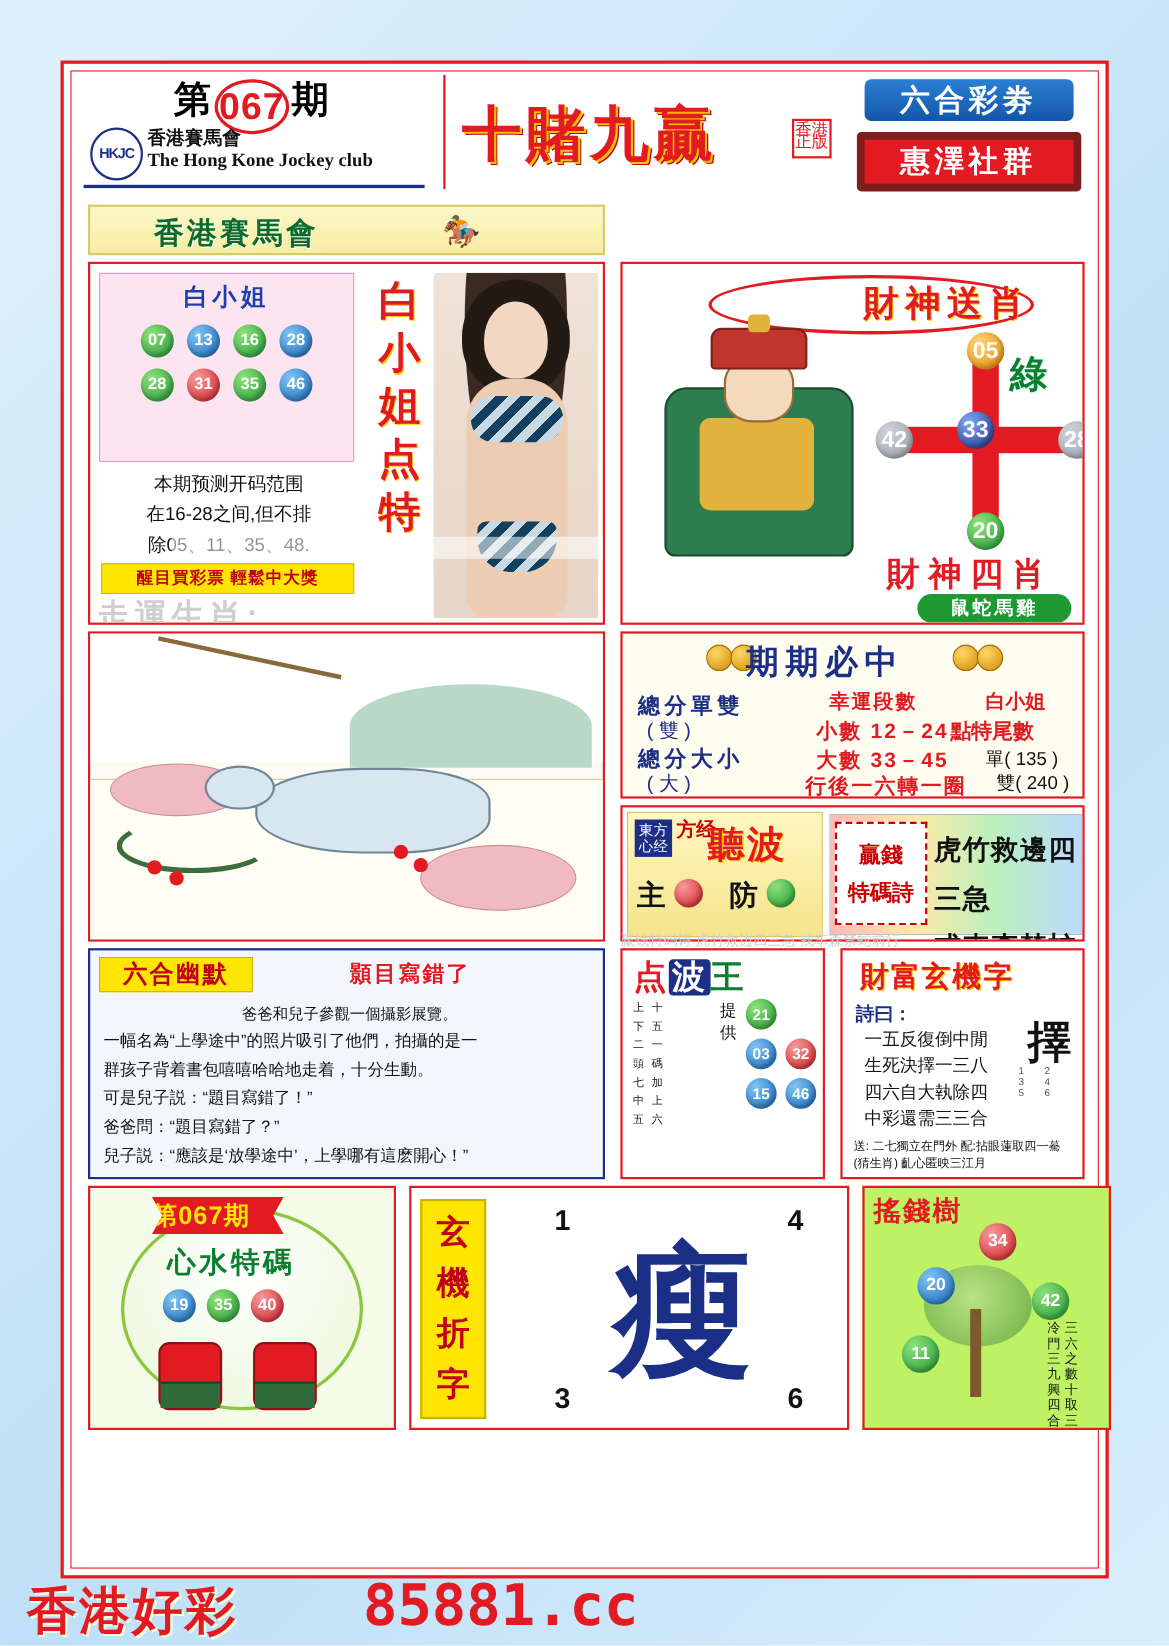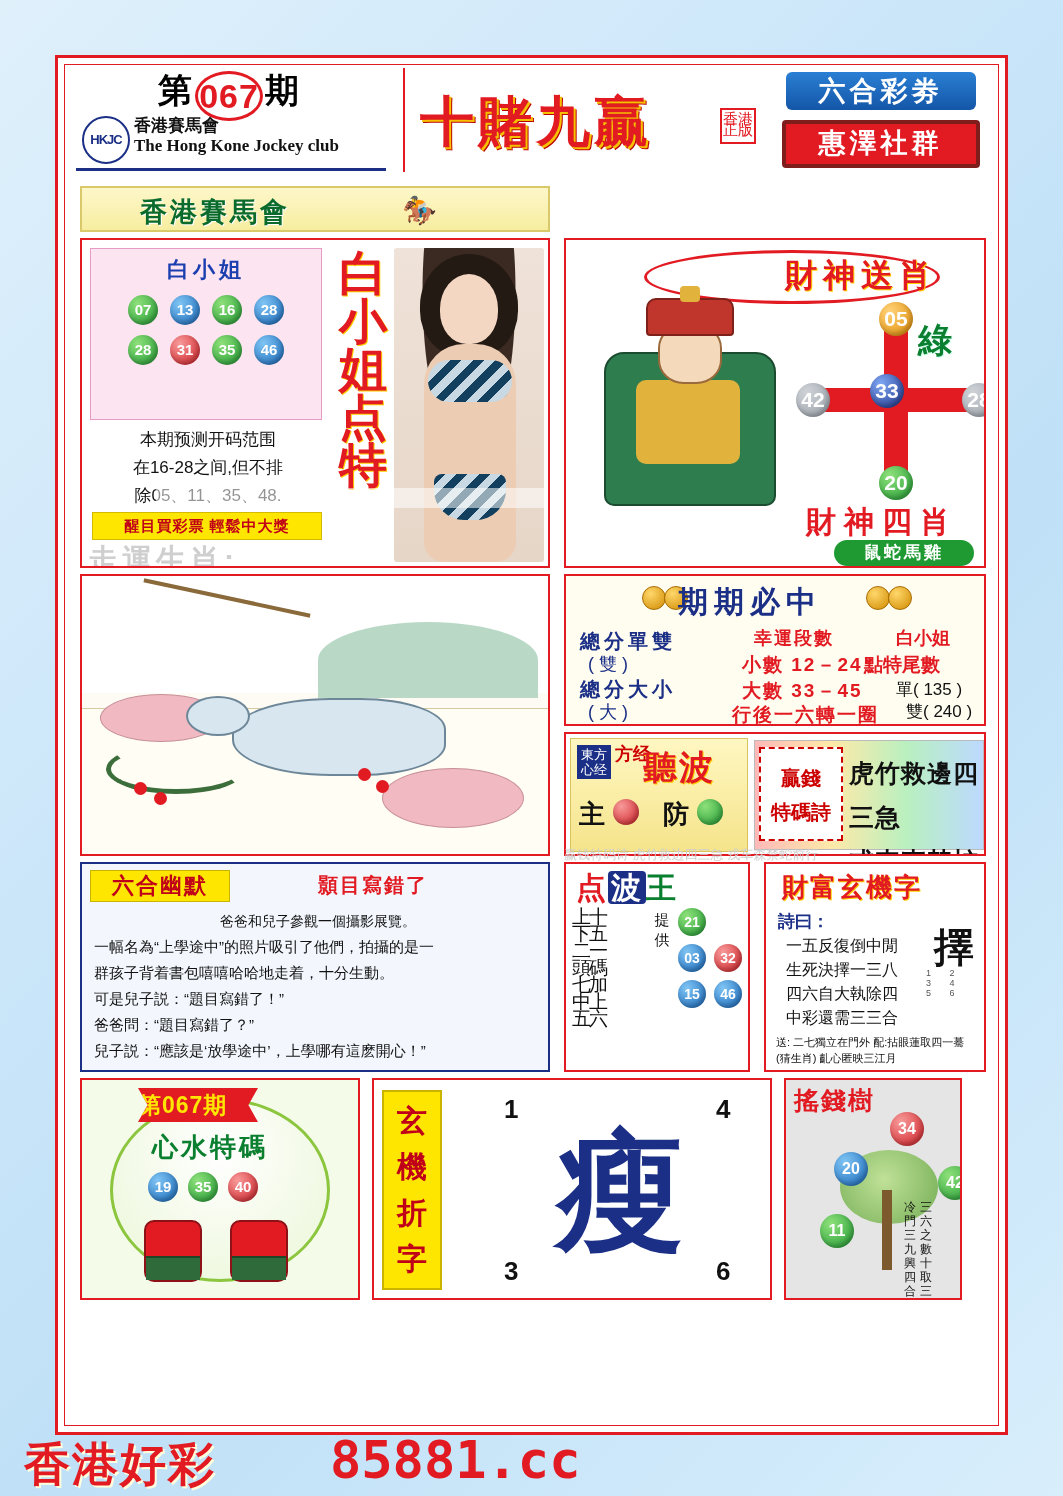--- a/index.html
+++ b/index.html
@@ -34,21 +34,21 @@
     font-size:54px;font-weight:bold;color:#e21a22;letter-spacing:4px;
     text-shadow:2px 2px 0 #f6c000, 3px 3px 0 #b00;
     font-family:"DejaVu Sans",sans-serif;line-height:96px;
   }
   .hk-stamp{position:absolute;left:300px;top:34px;width:36px;height:36px;border:2px solid #e21a22;color:#e21a22;
     font-size:15px;line-height:11px;padding:3px 0;box-sizing:border-box;text-align:center;}
 
   .hdr-right{position:absolute;left:700px;top:6px;width:225px;height:98px;}
   .blue-pill{width:190px;height:38px;margin:0 auto;background:linear-gradient(#2a7fd4,#1456a8);border-radius:6px;
     color:#fff;font-size:27px;font-weight:bold;text-align:center;line-height:38px;letter-spacing:4px;}
-  .red-pill{width:190px;height:40px;margin:10px auto 0;background:#e21a22;border:4px solid #7f1d1d;border-radius:4px;
+  .red-pill{width:190px;height:40px;margin:10px auto 0;background:#e21a22;border:7px solid #7f1d1d;border-radius:4px;
     color:#fff;font-size:27px;font-weight:bold;text-align:center;line-height:38px;letter-spacing:4px;}
 
   
   .body{position:absolute;left:22px;top:128px;width:906px;height:1238px;}
 
   .band{position:absolute;left:0;top:0;width:470px;height:46px;background:linear-gradient(#fdf7c9,#f7eda0);
     border:2px solid #d9c96a;box-sizing:border-box;}
   .band-title{position:absolute;left:58px;top:6px;font-size:27px;font-weight:bold;color:#0a6b2d;letter-spacing:3px;
     text-shadow:1px 1px 0 #fff;}
   .horse{position:absolute;left:320px;top:6px;font-size:28px;color:#5a3b18;}
@@ -62,21 +62,21 @@
   .ballrow{display:flex;justify-content:center;gap:12px;margin-top:10px;}
   .ball{width:30px;height:30px;border-radius:50%;color:#fff;font-size:15px;font-weight:bold;text-align:center;line-height:30px;
     box-shadow:inset -2px -3px 5px rgba(0,0,0,.25);}
   .b-green{background:radial-gradient(circle at 32% 28%,#8ee07a,#1f9a32);}
   .b-blue{background:radial-gradient(circle at 32% 28%,#7fc4f3,#1667bb);}
   .b-red{background:radial-gradient(circle at 32% 28%,#f79a9a,#d01c22);}
   .bai-txt{position:absolute;left:8px;top:186px;width:236px;font-size:17px;color:#111;line-height:28px;text-align:center;}
   .bai-yellow{position:absolute;left:10px;top:272px;width:228px;height:26px;background:#ffe600;border:1px solid #d3b900;
     color:#c00018;font-size:15px;font-weight:bold;text-align:center;line-height:26px;letter-spacing:1px;}
   .bai-ghost{position:absolute;left:6px;top:300px;font-size:30px;font-weight:bold;color:#cfcfcf;letter-spacing:4px;}
-  .bai-vert{position:absolute;left:252px;top:10px;width:58px;font-size:48px;font-weight:bold;color:#e21a22;
+  .bai-vert{position:absolute;left:252px;top:10px;width:58px;font-size:38px;font-weight:bold;color:#e21a22;
     line-height:48px;text-align:center;text-shadow:1px 1px 0 #fc0;}
   .lady{position:absolute;left:312px;top:8px;width:150px;height:314px;border-radius:3px;
     background:
       radial-gradient(ellipse at 50% 14%, #3b2a22 0 46px, transparent 47px),
       linear-gradient(#efe2d8,#e6d6c8);
     overflow:hidden;}
   .lady .hair{position:absolute;left:26px;top:6px;width:98px;height:104px;background:#241a14;border-radius:50% 50% 45% 45%;}
   .lady .face{position:absolute;left:46px;top:26px;width:58px;height:70px;background:#f3d7c2;border-radius:50% 50% 46% 46%;}
   .lady .body{position:absolute;left:30px;top:96px;width:92px;height:218px;background:#eccdb4;border-radius:40px 40px 20px 20px;}
   .lady .bikini-top{position:absolute;left:34px;top:112px;width:84px;height:42px;
@@ -162,21 +162,21 @@
     color:#c00018;font-size:22px;font-weight:bold;text-align:center;line-height:30px;letter-spacing:2px;}
   .joke-sub{position:absolute;left:236px;top:8px;font-size:20px;font-weight:bold;color:#e21a22;letter-spacing:2px;}
   .joke-body{position:absolute;left:12px;top:44px;width:448px;font-size:15px;color:#111;line-height:26px;}
   .joke-first{text-align:center;font-size:14px;}
 
   .bx-dian{left:484px;top:676px;width:186px;height:210px;border:2px solid #e21a22;background:#fff;overflow:hidden;}
   .dian-title{position:absolute;left:10px;top:4px;font-size:30px;font-weight:bold;letter-spacing:2px;}
   .dian-title .c1{color:#e21a22;}
   .dian-title .c2{color:#fff;background:#1b2f86;padding:0 3px;border-radius:4px;}
   .dian-title .c3{color:#0a7f2f;}
-  .dian-vert{position:absolute;left:6px;top:44px;width:78px;font-size:19px;color:#111;line-height:17px;}
+  .dian-vert{position:absolute;left:6px;top:44px;width:78px;font-size:10px;color:#111;line-height:17px;}
   .dian-vert .col{display:inline-block;width:17px;vertical-align:top;text-align:center;}
   .dian-ti{position:absolute;left:82px;top:46px;font-size:15px;color:#111;line-height:20px;text-align:center;width:28px;}
   .dian-balls{position:absolute;left:112px;top:44px;width:70px;}
   .dian-balls .row{display:flex;gap:8px;margin-bottom:8px;}
   .dball{width:28px;height:28px;border-radius:50%;color:#fff;font-size:14px;font-weight:bold;text-align:center;line-height:28px;
     box-shadow:inset -2px -3px 5px rgba(0,0,0,.25);}
 
   .bx-xuan{left:684px;top:676px;width:222px;height:210px;border:2px solid #e21a22;background:#fff;overflow:hidden;}
   .xuan-title{position:absolute;left:16px;top:6px;font-size:26px;font-weight:bold;color:#e21a22;letter-spacing:2px;text-shadow:1px 1px 0 #fc0;}
   .xuan-shi{position:absolute;left:12px;top:46px;font-size:17px;color:#1b2f86;font-weight:bold;}
@@ -199,21 +199,21 @@
 
   .bx-zhe{left:292px;top:892px;width:400px;height:222px;border:2px solid #e21a22;background:#fff;overflow:hidden;}
   .zhe-side{position:absolute;left:8px;top:10px;width:60px;height:200px;background:#ffe600;border:2px solid #c9b400;
     color:#c00018;font-size:30px;font-weight:bold;text-align:center;line-height:46px;padding-top:6px;box-sizing:border-box;}
   .zhe-big{position:absolute;left:120px;top:22px;width:250px;text-align:center;font-size:130px;font-weight:bold;color:#1b2f86;line-height:180px;
     font-family:"DejaVu Sans",sans-serif;}
   .cnr{position:absolute;font-size:26px;font-weight:bold;color:#111;}
   .c-tl{left:130px;top:14px;} .c-tr{left:342px;top:14px;}
   .c-bl{left:130px;top:176px;} .c-br{left:342px;top:176px;}
 
-  .bx-tree{left:704px;top:892px;width:178px;height:222px;border:2px solid #e21a22;background:#e5e5e5;overflow:hidden;}
+  .bx-tree{left:704px;top:892px;width:226px;height:222px;border:2px solid #e21a22;background:#bef264;overflow:hidden;}
   .tree-title{position:absolute;left:8px;top:4px;font-size:25px;font-weight:bold;color:#e21a22;letter-spacing:2px;}
   .tball{position:absolute;width:34px;height:34px;border-radius:50%;color:#fff;font-size:16px;font-weight:bold;
     text-align:center;line-height:34px;box-shadow:inset -2px -3px 5px rgba(0,0,0,.25);}
   .trunk{position:absolute;left:96px;top:110px;width:10px;height:80px;background:#7d5a2e;}
   .crown{position:absolute;left:54px;top:70px;width:98px;height:74px;border-radius:50%;
     background:radial-gradient(circle at 45% 40%,#b9e08a,#5fa33a);opacity:.85;}
   .tree-vert{position:absolute;right:6px;top:120px;width:52px;font-size:12px;color:#111;line-height:14px;}
   .tree-vert .col{display:inline-block;width:16px;text-align:center;vertical-align:top;}
 
   

